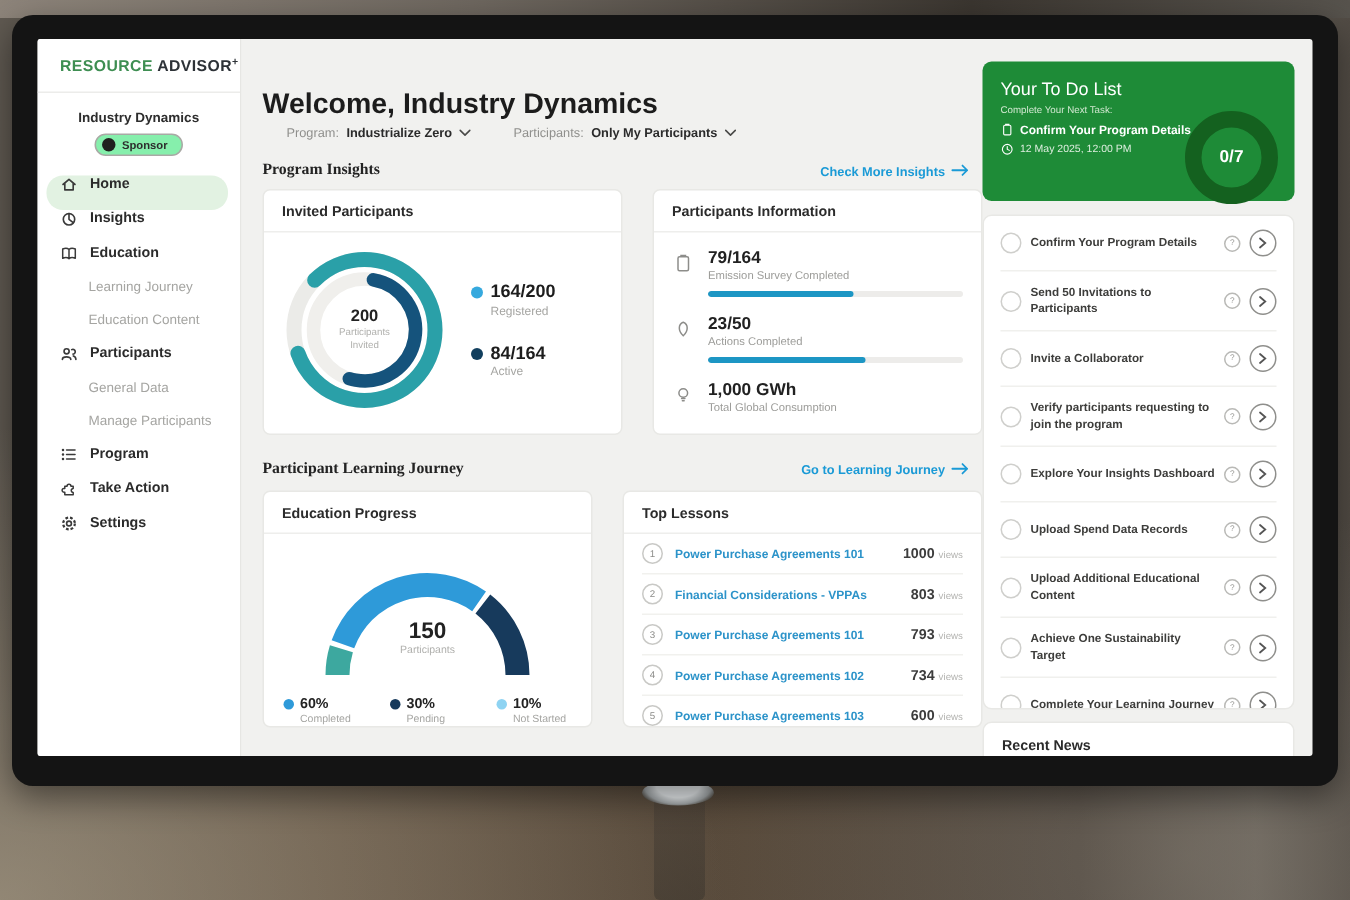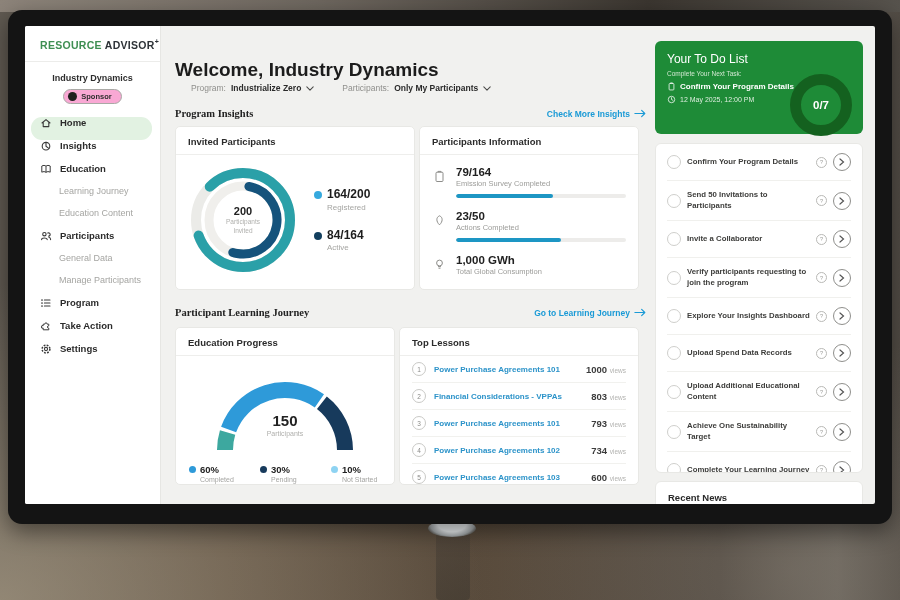--- a/index.html
+++ b/index.html
@@ -20,42 +20,42 @@
     border-radius:14px;box-shadow:0 8px 22px rgba(0,0,0,.45);}
   .screen{position:absolute;left:17px;top:16px;width:850px;height:478px;background:#f1f1ef;
     overflow:hidden;border-radius:2px;}
 
   
   .sidebar{position:absolute;left:0;top:0;width:136px;height:478px;background:#fff;border-right:1px solid #e6e6e3;box-sizing:border-box;}
   .logo{padding:12px 0 10px 15px;font-size:10.5px;font-weight:700;letter-spacing:.3px;border-bottom:1px solid #ececea;}
   .logo .lg-g{color:#3e8e52;} .logo .lg-d{color:#2d3237;} .logo sup{font-size:7px;color:#2d3237;}
   .org{text-align:center;font-size:9px;font-weight:700;color:#2d2d2d;margin-top:11px;}
   .sponsor{margin:6px auto 0;width:fit-content;display:flex;align-items:center;gap:4px;
-    border:1px solid #a9a9a5;border-radius:10px;padding:2px 9px 2px 4px;font-size:7.5px;font-weight:700;color:#2d2d2d;background:#f9a8d4;cursor:pointer;}
+    border:1px solid #a9a9a5;border-radius:10px;padding:2px 9px 2px 4px;font-size:7.5px;font-weight:700;color:#2d2d2d;background:#86efac;cursor:pointer;}
   .sponsor-dot{width:9px;height:9px;border-radius:50%;background:#20201e;}
   .nav{margin-top:13px;}
   .nav-item{display:flex;align-items:flex-start;gap:7px;height:23px;padding-left:15px;font-size:9.5px;font-weight:700;color:#2b2b2b;cursor:pointer;}
   .nav-item.active{background:#e2f2e2;border-radius:11px;margin:0 8px 0 6px;padding-left:9px;}
   .nav-item.sub{padding-left:34px;color:#a5a5a2;font-weight:400;font-size:9px;height:22px;}
   .nav-icon{width:13px;height:13px;color:#3a3a3a;flex:none;display:flex;align-items:center;}
   .nav-icon svg{width:12px;height:12px;}
 
   
   .main{position:absolute;left:150px;top:0;width:472px;height:478px;}
   .page-title{position:absolute;top:20px;left:0;font-size:19px;font-weight:700;color:#1c1c1c;}
   .filters{position:absolute;top:57px;left:16px;display:flex;gap:28px;align-items:center;}
   .filter{display:flex;gap:5px;align-items:center;font-size:8.5px;cursor:pointer;}
   .filter-label{color:#8f8f8c;}
   .filter-value{font-weight:700;color:#2b2b2b;}
   .chev{width:8px;height:5px;color:#4a4a48;display:flex;}
   .section-row{position:absolute;left:0;right:0;display:flex;justify-content:space-between;align-items:center;}
   .sec1{top:82px;} .sec2{top:281px;}
   .section-title{font-size:10.5px;font-weight:700;color:#232323;font-family:Liberation Serif, serif;}
   .section-link{display:flex;align-items:center;gap:4px;font-size:8.5px;font-weight:700;color:#1a9ad6;cursor:pointer;}
-  .cards-row{position:absolute;left:0;display:flex;gap:4px;}
+  .cards-row{position:absolute;left:0;display:flex;gap:20px;}
   .row1{top:100px;} .row2{top:301px;}
   .card{background:#fff;border:1px solid #e8e8e5;border-radius:5px;box-sizing:border-box;}
   .card-head{padding:9px 12px 7px;font-size:9.5px;font-weight:700;color:#2b2b2b;border-bottom:1px solid #eeeeec;}
   .card-invited{width:240px;height:164px;}
   .card-info{width:220px;height:164px;}
   .card-edu{width:220px;height:158px;}
   .card-lessons{width:240px;height:158px;}
 
   .invited-body{display:flex;align-items:center;padding:6px 4px 4px 8px;}
   .donut-wrap{position:relative;width:118px;height:118px;flex:none;}

